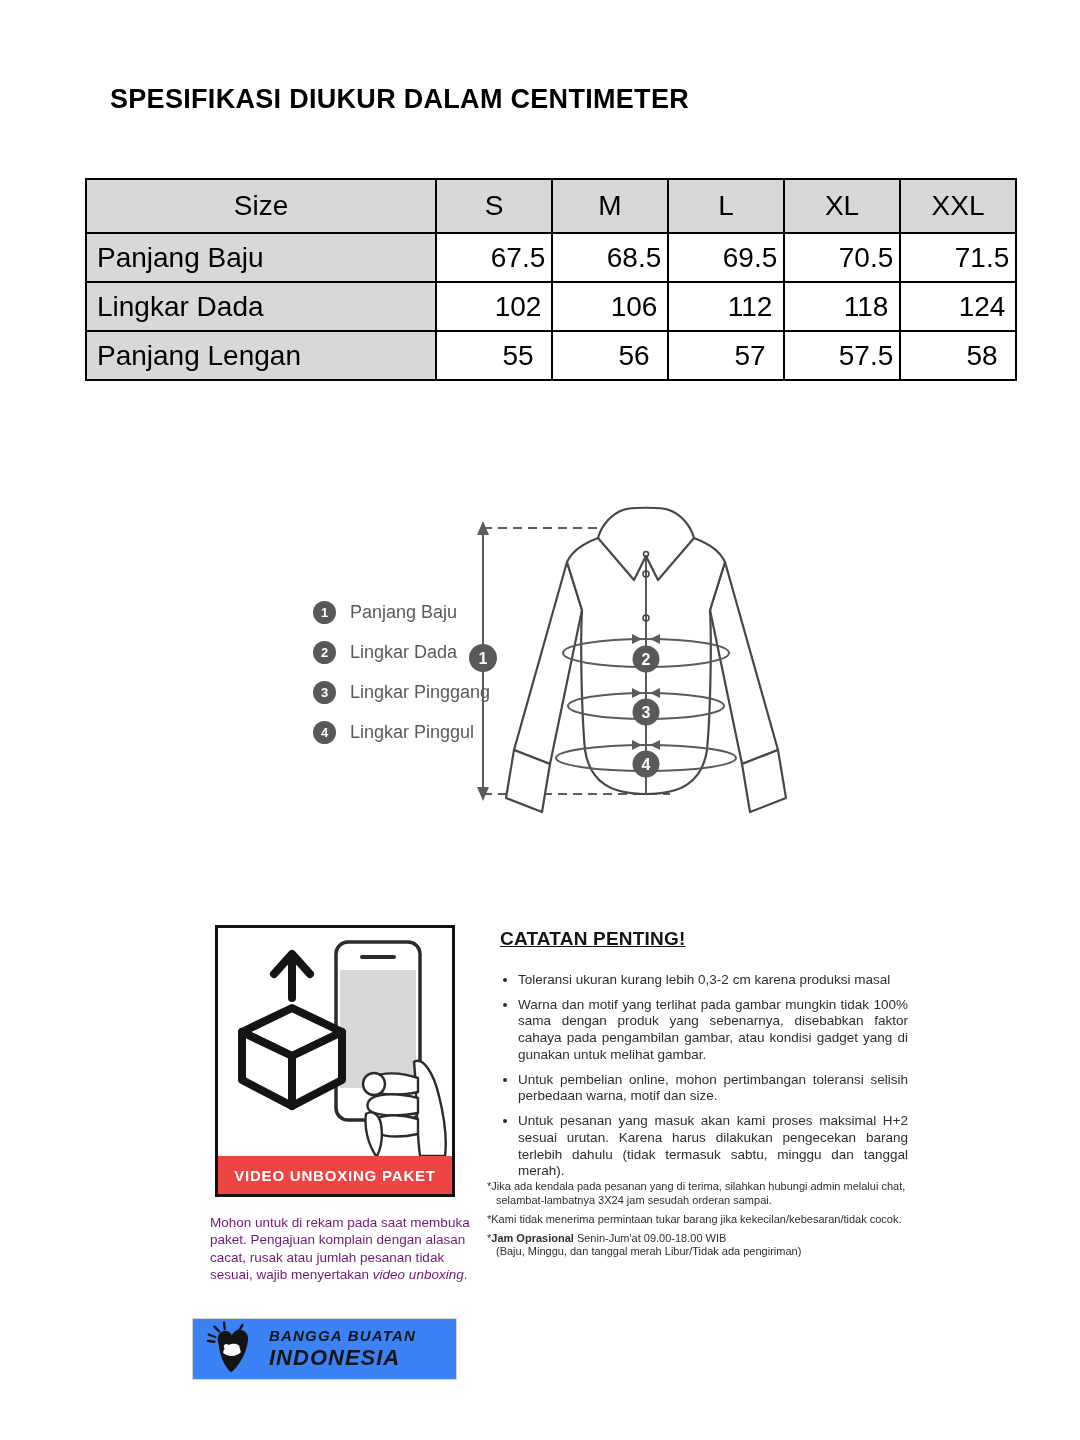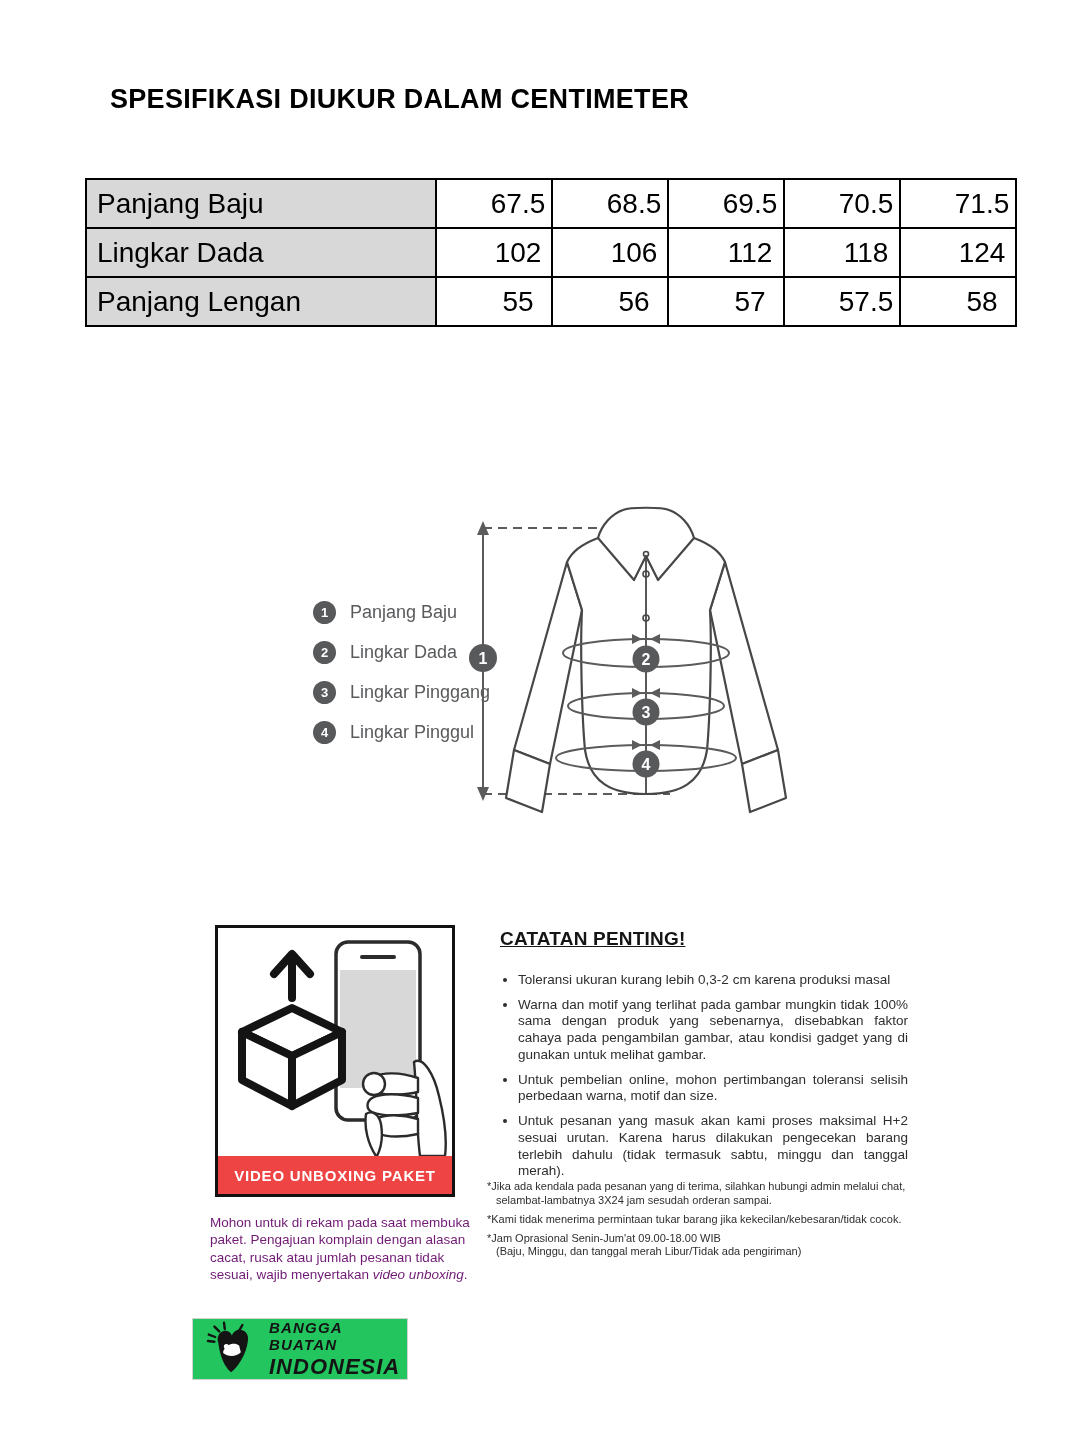--- a/index.html
+++ b/index.html
@@ -30,24 +30,24 @@
   .unbox-bar { position:absolute; left:0; bottom:0; width:234px; height:38px; background:#ef4444; color:#fff; display:flex; align-items:center; justify-content:center; font-size:15px; font-weight:bold; letter-spacing:0.8px; }
   .unbox-caption { position:absolute; left:210px; top:1214px; width:262px; font-size:13.5px; line-height:1.28; color:#701a75; }
 
   
   .notes { position:absolute; left:500px; top:928px; width:408px; }
   .notes-heading { font-size:19px; font-weight:800; letter-spacing:0.2px; color:#151515;text-decoration:underline; }
   .notes-list { margin-top:22px; padding-left:18px; }
   .notes-list li { font-size:13.5px; line-height:1.24; text-align:justify; color:#2e2e2e; margin-bottom:8px; }
   .footnotes { position:absolute; left:487px; top:1180px; width:445px; font-size:11px; line-height:1.26; color:#2e2e2e; }
   .footnote { padding-left:9px; text-indent:-9px; margin-bottom:5px; }
-  .footnote b { font-weight:normal; }
-
-  
-  .logo-box { position:absolute; left:192px; top:1318px; width:216px; height:62px; border:1px solid #d2d2d2; background:#22c55e; display:flex; align-items:center; }
+  .footnote b { font-weight:bold; }
+
+  
+  .logo-box { position:absolute; left:192px; top:1318px; width:265px; height:62px; border:1px solid #d2d2d2; background:#3b82f6; display:flex; align-items:center; }
   .logo-mark { width:58px; height:56px; margin-left:10px; flex:0 0 auto; }
   .logo-text { margin-left:8px; font-style:italic; color:#141414; }
   .logo-line1 { font-size:15px; font-weight:600; letter-spacing:1.2px; }
   .logo-line2 { font-size:22px; font-weight:800; letter-spacing:1px; margin-top:1px; }
 </style>
 </head>
 <body>
 
 <div class="page">
 
@@ -56,20 +56,28 @@
   <table class="spec-table">
     <colgroup>
         <col style="width:350px">
         <col style="width:116px">
         <col style="width:116px">
         <col style="width:116px">
         <col style="width:116px">
         <col style="width:116px">
       </colgroup>
     <tbody>
+        <tr>
+      <th>Size</th>
+      <th>S</th>
+      <th>M</th>
+      <th>L</th>
+      <th>XL</th>
+      <th>XXL</th>
+    </tr>
     <tr>
       <td class="rowlabel">Panjang Baju</td>
       <td class="val">67.5</td>
       <td class="val">68.5</td>
       <td class="val">69.5</td>
       <td class="val">70.5</td>
       <td class="val">71.5</td>
     </tr>
     <tr>
       <td class="rowlabel">Lingkar Dada</td>

